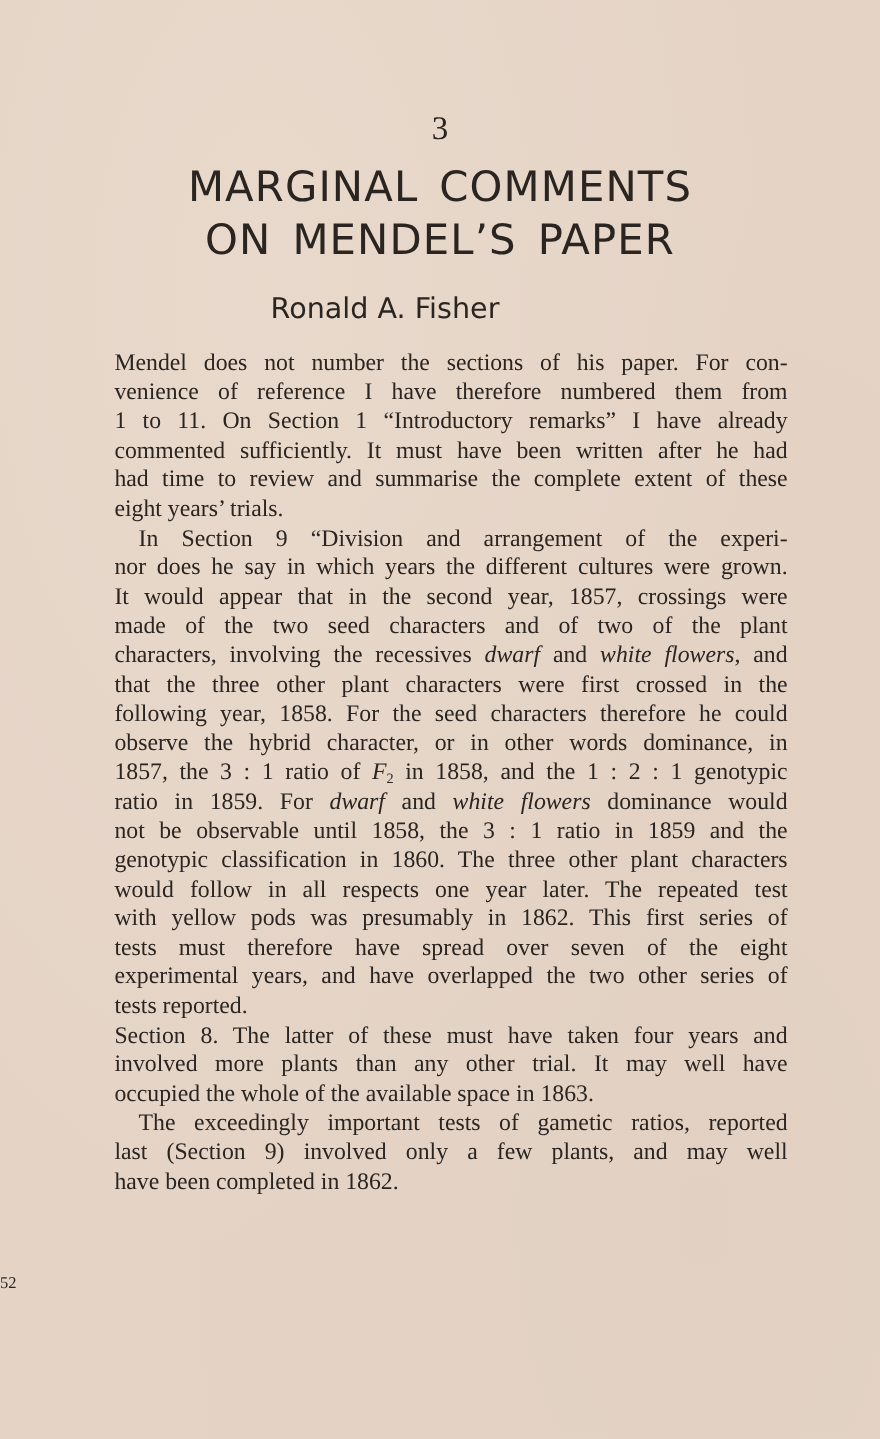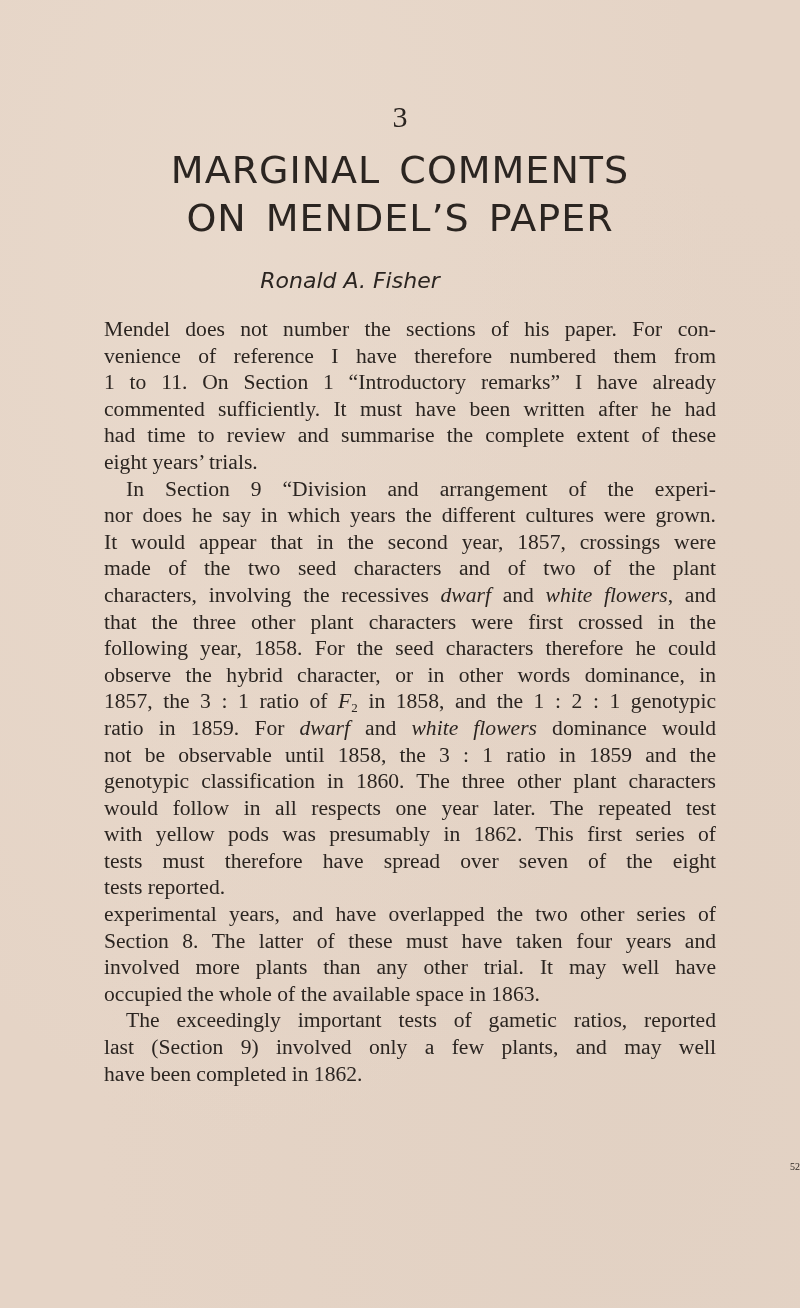--- a/index.html
+++ b/index.html
@@ -45,22 +45,21 @@
       word-spacing: 6px;
       color: #2b2521;
       font-weight: normal;
     }
     .author {
       position: absolute;
       top: 266px;
       left: 0; width: 700px;
       text-align: center;
       font-family: "DejaVu Sans", "Liberation Sans", sans-serif;
-      font-style: italic;
-      font-size: 22px;
+      font-size: 26px;
       line-height: 30px;
       color: #2b2521;
     }
     .body-text {
       position: absolute;
       top: 316px;
       left: 104px;
       width: 612px;
       font-family: "Liberation Serif", "DejaVu Serif", serif;
       font-size: 21.6px;
@@ -84,23 +83,23 @@
     }
     sub {
       font-size: 13px;
       vertical-align: -4px;
       line-height: 0;
     }
     .page-number {
       position: absolute;
       top: 1158px;
       left: 0; width: 800px;
-      text-align: right;
+      text-align: left;
       font-family: "Liberation Serif", "DejaVu Serif", serif;
-      font-size: 10px;
+      font-size: 15px;
       line-height: 18px;
       color: #2b2521;
     }
     .indent { padding-left: 22px; }
   </style>
 </head>
 <body>
 
 <div class="page">
 
@@ -133,22 +132,22 @@
       <span class="line">that the three other plant characters were first crossed in the</span>
       <span class="line">following year, 1858. For the seed characters therefore he could</span>
       <span class="line">observe the hybrid character, or in other words dominance, in</span>
       <span class="line"><span>1857, the 3 : 1 ratio of </span><em>F</em><sub>2</sub><span> in 1858, and the 1 : 2 : 1 genotypic</span></span>
       <span class="line"><span>ratio in 1859. For </span><em>dwarf</em><span> and </span><em>white flowers</em><span> dominance would</span></span>
       <span class="line">not be observable until 1858, the 3 : 1 ratio in 1859 and the</span>
       <span class="line">genotypic classification in 1860. The three other plant characters</span>
       <span class="line">would follow in all respects one year later. The repeated test</span>
       <span class="line">with yellow pods was presumably in 1862. This first series of</span>
       <span class="line">tests must therefore have spread over seven of the eight</span>
+      <span class="line">experimental years, and have overlapped the two other series of</span>
       <span class="line last">tests reported.</span>
-      <span class="line">experimental years, and have overlapped the two other series of</span>
     </div>
 
     <div class="paragraph">
       <span class="line">Section 8. The latter of these must have taken four years and</span>
       <span class="line">involved more plants than any other trial. It may well have</span>
       <span class="line last">occupied the whole of the available space in 1863.</span>
     </div>
 
     <div class="paragraph">
       <span class="line indent">The exceedingly important tests of gametic ratios, reported</span>

